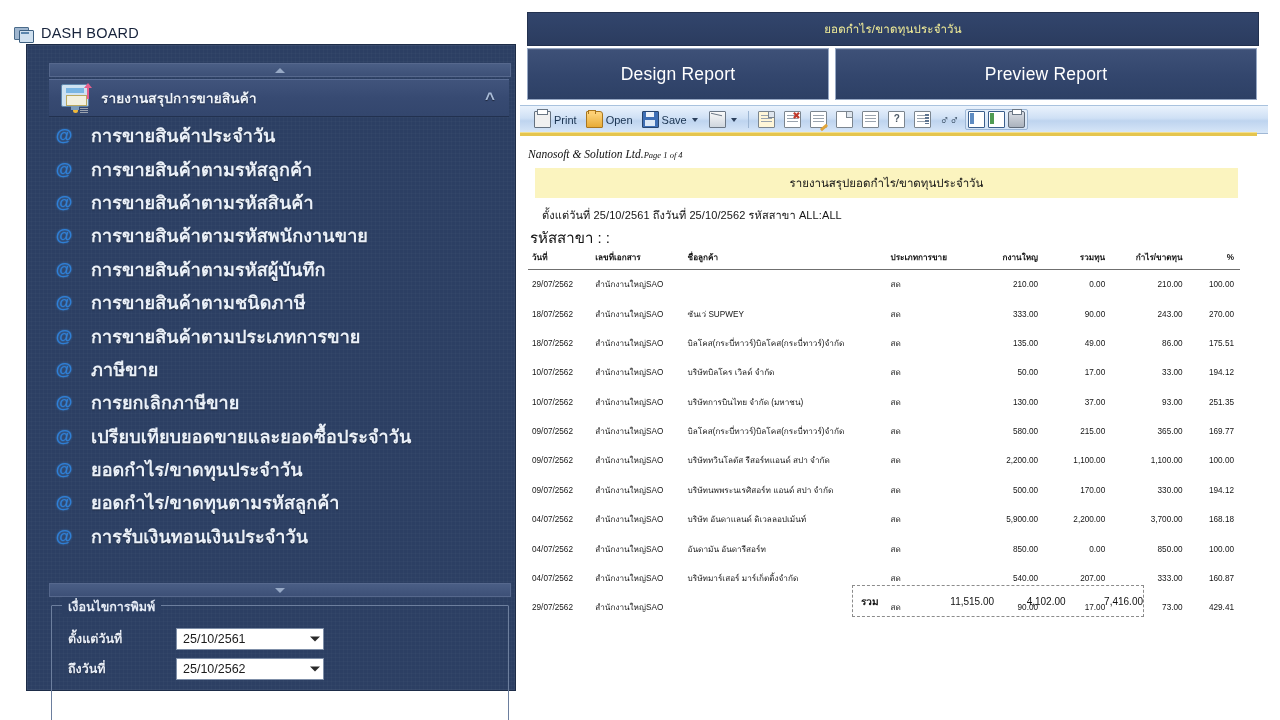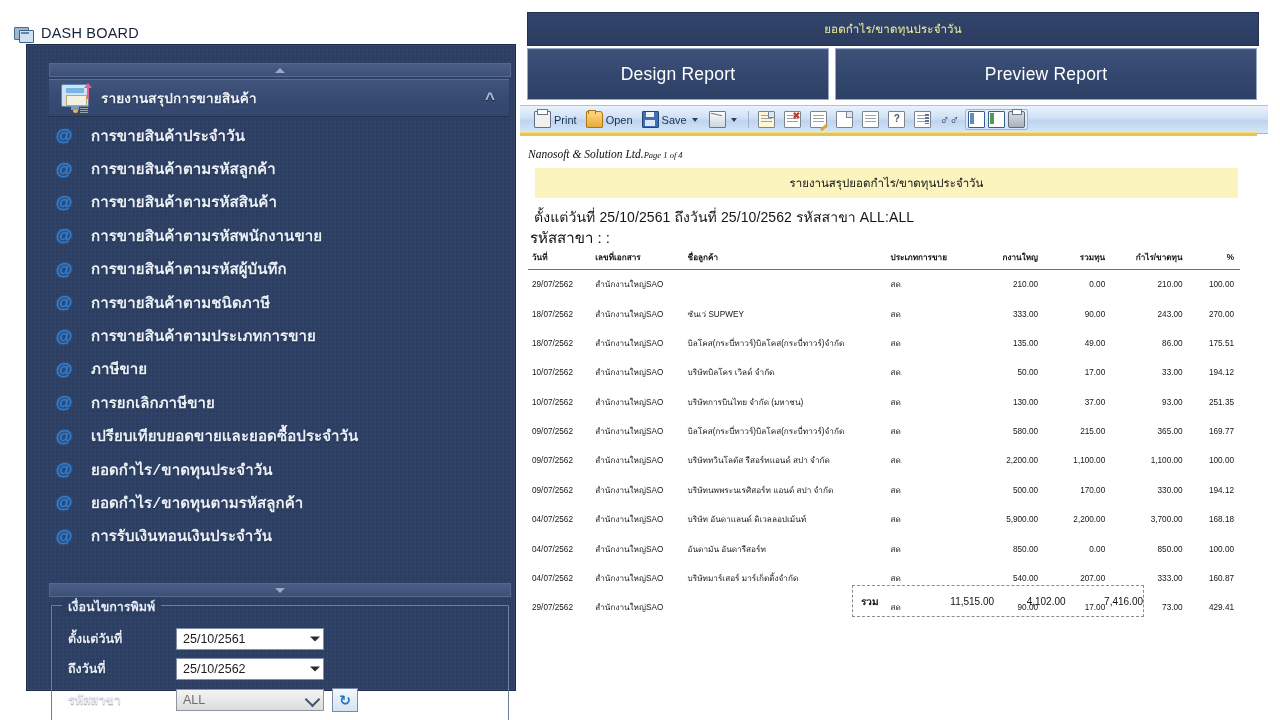--- a/index.html
+++ b/index.html
@@ -82,23 +82,22 @@
   .menu-list{position:absolute;left:12px;top:66px;width:462px;height:462px;overflow:hidden;}
   .menu-item{
     height:33.4px;display:flex;align-items:center;cursor:default;
   }
   .menu-item .at{
     width:30px;flex:0 0 auto;text-align:center;
     color:#2f7fd6;font-size:17px;font-weight:700;line-height:1;
     text-shadow:0 0 2px rgba(60,140,220,.8);
   }
   .menu-item .lbl{
-    margin-left:12px;color:#eaf0f8;font-size:15px;font-weight:700;letter-spacing:.1px;
+    margin-left:12px;color:#eaf0f8;font-size:18px;font-weight:700;letter-spacing:.1px;
     text-shadow:0 1px 1px rgba(0,0,0,.4);
-    font-family:Liberation Mono, monospace;
   }
 
   
   .cond-box{
     position:absolute;left:14px;top:552px;width:456px;height:120px;
     border:1px solid #6d7f9e;border-radius:1px;
   }
   .cond-legend{
     position:absolute;left:10px;top:-9px;background:#2c3f63;padding:0 6px;
     color:#e6ecf6;font-size:12.5px;font-weight:700;
@@ -195,21 +194,21 @@
     color:#111;
   }
   .rep-head{position:absolute;left:8px;top:12px;right:10px;display:flex;justify-content:flex-start;align-items:baseline;font-style:italic;}
   .rep-company{font-family:"Liberation Serif","DejaVu Serif",serif;font-size:11.5px;color:#0e0e0e;}
   .rep-page{font-family:"Liberation Serif","DejaVu Serif",serif;font-size:8.5px;color:#121212;}
   .rep-title-bar{
     position:absolute;left:15px;top:32px;width:703px;height:30px;background:#fbf4bf;
     display:flex;align-items:center;justify-content:center;
   }
   .rep-title{font-size:11.5px;color:#141414;font-weight:400;}
-  .rep-crit{position:absolute;left:14px;top:70px;font-size:14px;color:#151515;letter-spacing:.1px;}
+  .rep-crit{position:absolute;left:22px;top:70px;font-size:11px;color:#151515;letter-spacing:.1px;}
   .rep-branch{position:absolute;left:10px;top:90px;font-size:15px;color:#141414;font-weight:400;}
 
   table.rtab{position:absolute;left:8px;top:112px;width:712px;border-collapse:collapse;}
   table.rtab th{
     font-size:8.2px;font-weight:700;color:#131313;padding:3px 4px 5px 4px;
     border-bottom:1px solid #6f6f6f;white-space:nowrap;
   }
   table.rtab td{
     font-size:8.2px;color:#151515;padding:8.2px 4px;white-space:nowrap;
   }
@@ -342,30 +341,20 @@
           </div>
 
           <div class="frow" style="left:16px;top:52px;">
             <span class="flbl">ถึงวันที่</span>
             <span class="combo">
               <span class="cval">25/10/2562</span>
               <span class="carbtn"></span>
             </span>
           </div>
 
-          <div class="frow" style="left:16px;top:82px;">
-            <span class="flbl">รหัสสาขา</span>
-            <span class="combo grey">
-              <span class="cval">ALL</span>
-              <span class="chev"></span>
-            </span>
-            <span class="refresh-btn">
-              <span class="refresh-glyph">↻</span>
-            </span>
-          </div>
         </div>
 
       </div>
     </div>
   </div>
 
   <div class="rep-wrap">
 
     <div class="rep-top-bar">
       <span class="t">ยอดกำไร/ขาดทุนประจำวัน</span>

